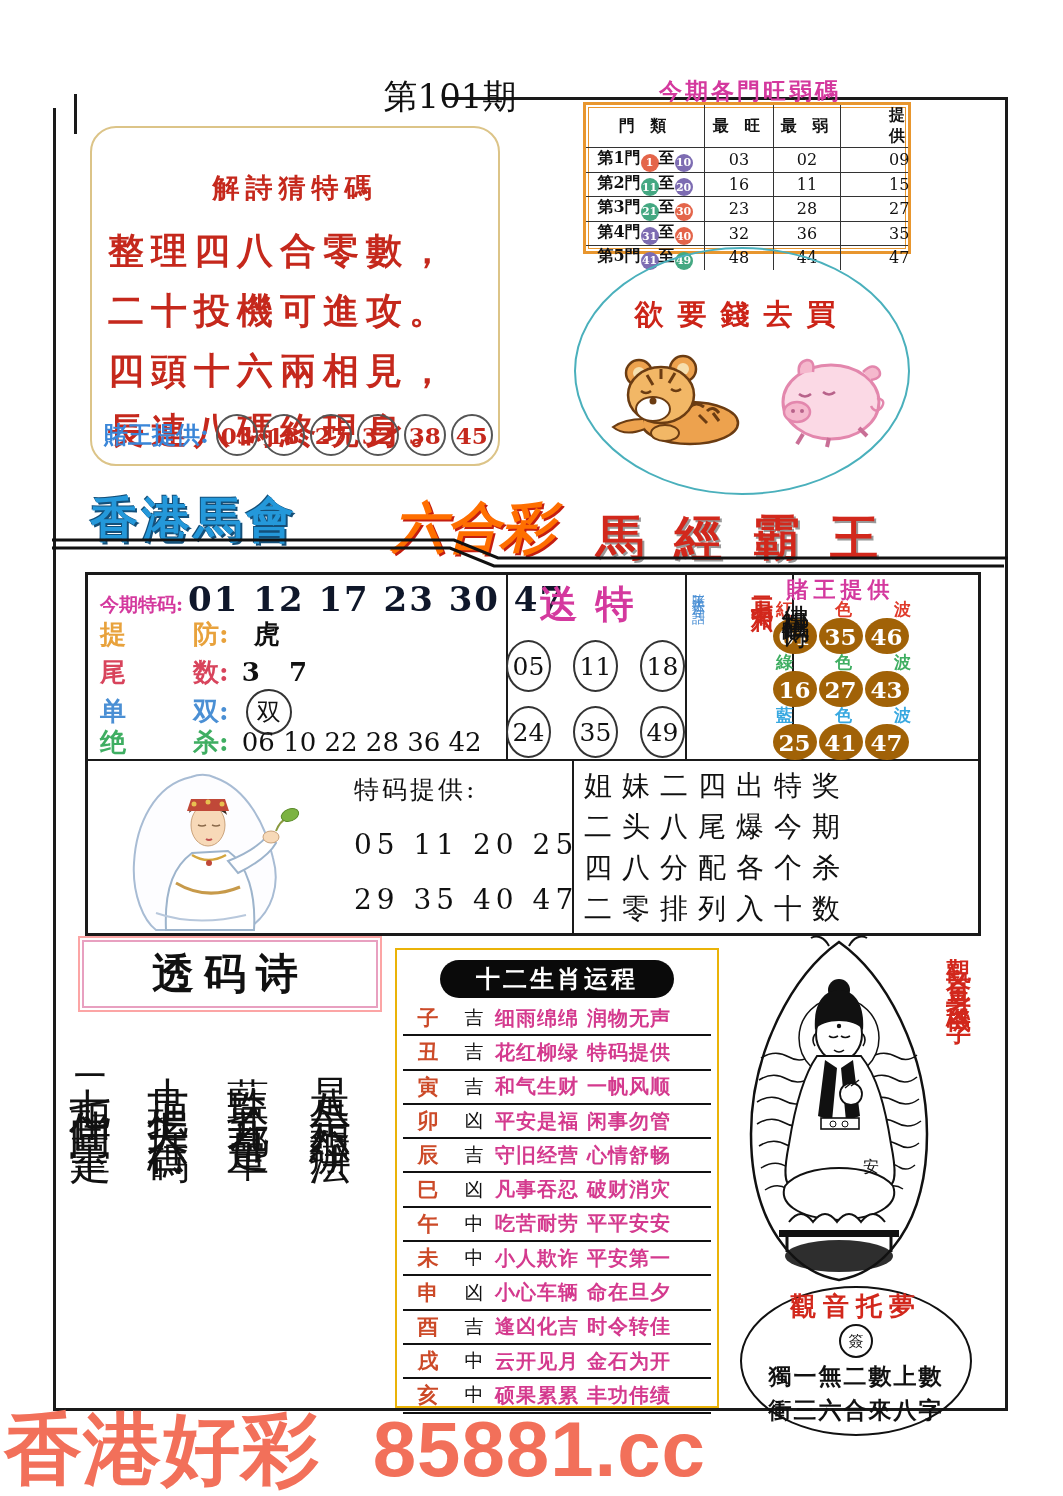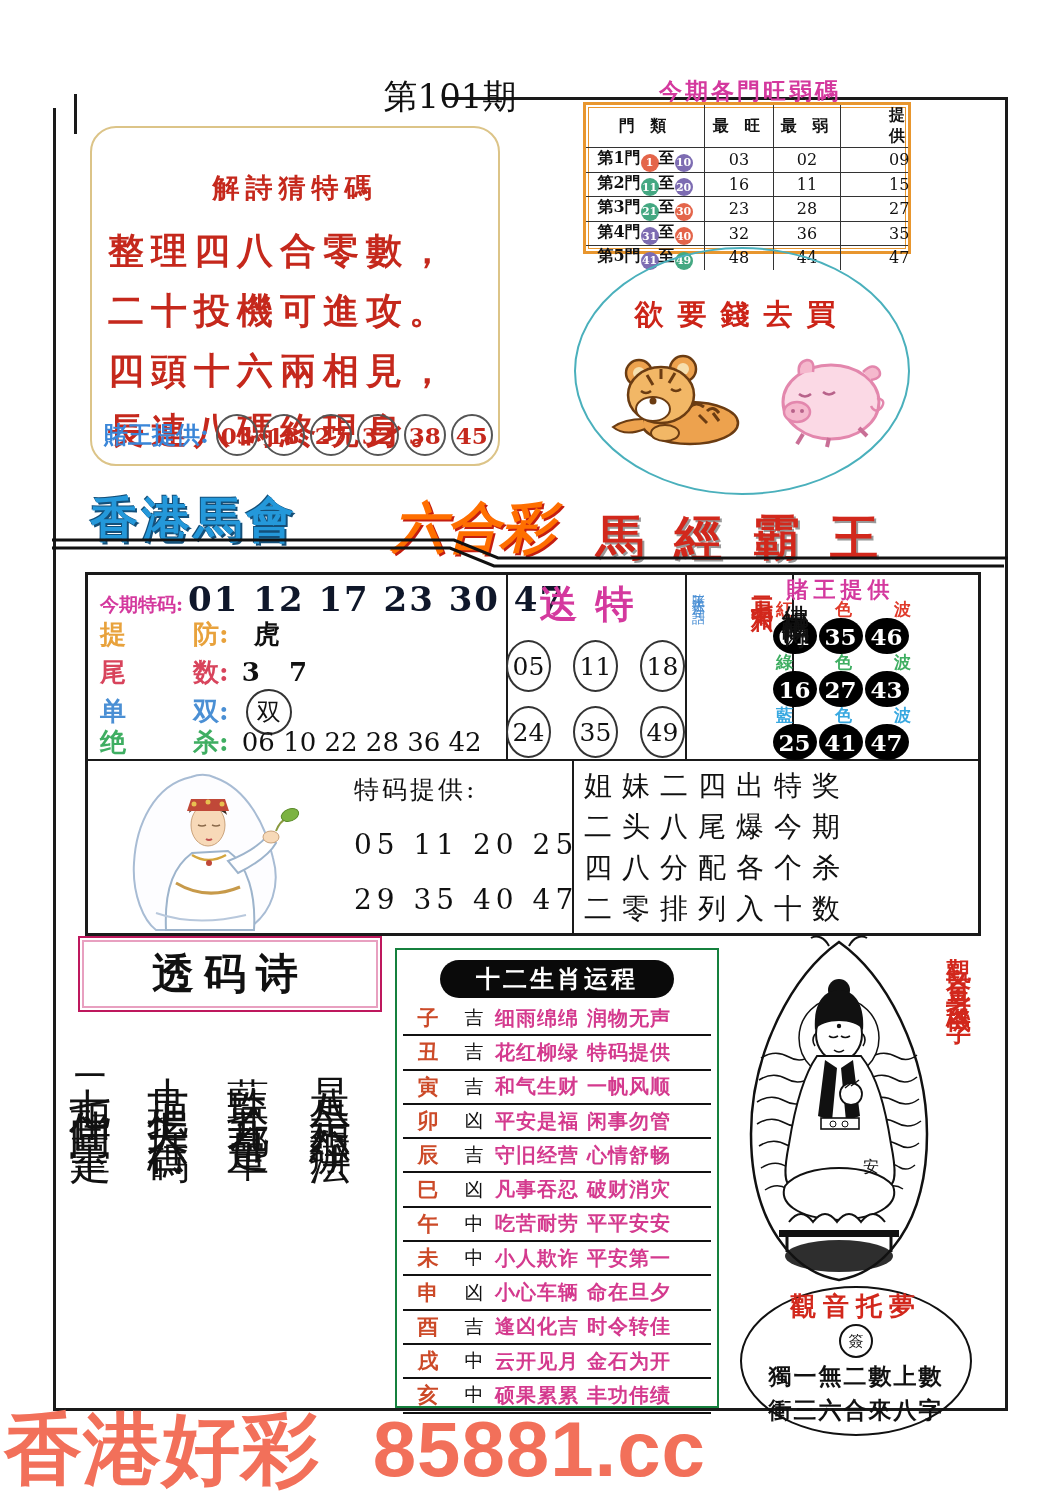--- a/index.html
+++ b/index.html
@@ -69,39 +69,39 @@
   #slogan-cell{position:absolute;left:597px;top:0;width:107px;height:184px;}
   .slogan-small{position:absolute;left:4px;top:8px;writing-mode:vertical-rl;text-orientation:upright;
                 font-size:13px;color:#4a8fd4;letter-spacing:3px;height:150px;}
   .slogan-big{position:absolute;right:14px;top:5px;writing-mode:vertical-rl;text-orientation:upright;
               font-size:22px;font-weight:bold;color:#d2281c;letter-spacing:2px;height:176px;}
   #waves{position:absolute;left:676px;top:0;width:153px;height:184px;}
   .waves-title{text-align:center;font-size:22px;font-weight:bold;color:#d4399e;letter-spacing:5px;line-height:24px;margin-top:2px;}
   .wlabel{font-size:17px;font-weight:bold;letter-spacing:42px;padding-left:12px;line-height:17px;white-space:nowrap;}
   .wl-red{color:#e03a2a;}.wl-green{color:#3fae62;}.wl-blue{color:#38a8e0;}
   .wrow{display:flex;justify-content:center;gap:2px;margin-top:0px;}
-  .wball{width:44px;height:36px;border-radius:50%;background:#000000;color:#fff;font-size:23px;font-weight:bold;
+  .wball{width:44px;height:36px;border-radius:50%;background:#a16207;color:#fff;font-size:23px;font-weight:bold;
          display:flex;align-items:center;justify-content:center;}
   #tema{position:absolute;left:266px;top:188px;width:218px;height:168px;}
   .tema-label{font-size:25px;color:#111;margin-top:10px;letter-spacing:3px;}
   .tema-line{font-size:28px;color:#111;letter-spacing:5px;margin-top:22px;white-space:nowrap;}
   #verse{position:absolute;left:496px;top:190px;width:272px;}
   .verse-line{font-size:28px;color:#111;letter-spacing:10px;line-height:41px;white-space:nowrap;}
   .verse-vtitle{position:absolute;left:688px;top:8px;writing-mode:vertical-rl;text-orientation:upright;
                 font-size:28px;color:#111;letter-spacing:4px;height:164px;}
 
   
-  #touma-box{left:78px;top:936px;width:300px;height:72px;border:2px solid #be185d;
+  #touma-box{left:78px;top:936px;width:300px;height:72px;border:2px solid #fca5a5;
              box-shadow:inset 0 0 0 2px #fff,inset 0 0 0 4px #e8a0c0;}
   .touma-title{text-align:center;line-height:72px;font-size:42px;font-weight:bold;letter-spacing:10px;color:#111;}
   .tm-col{position:absolute;writing-mode:vertical-rl;text-orientation:upright;font-size:42px;color:#111;
           letter-spacing:11px;}
 
   
-  #zodiac-box{left:395px;top:948px;width:320px;height:456px;border:2px solid #15803d;}
+  #zodiac-box{left:395px;top:948px;width:320px;height:456px;border:2px solid #eab308;}
   .z-pill{margin:10px auto 0;width:234px;height:38px;background:#0a0a0a;border-radius:20px;color:#fff;
           text-align:center;line-height:38px;font-size:24px;font-weight:bold;letter-spacing:3px;}
   .zrows{margin-top:4px;}
   .zrow{display:flex;align-items:center;height:32.3px;border-bottom:2px solid #111;margin:0 6px;}
   .zrow:last-child{border-bottom:2px solid #111;}
   .z-branch{width:50px;text-align:center;color:#cc4a28;font-size:21px;font-weight:bold;}
   .z-luck{width:42px;text-align:center;color:#111;font-size:19px;}
   .z-phrase{flex:1;color:#d43a8e;font-size:20px;font-weight:bold;letter-spacing:1px;white-space:nowrap;}
 
   

